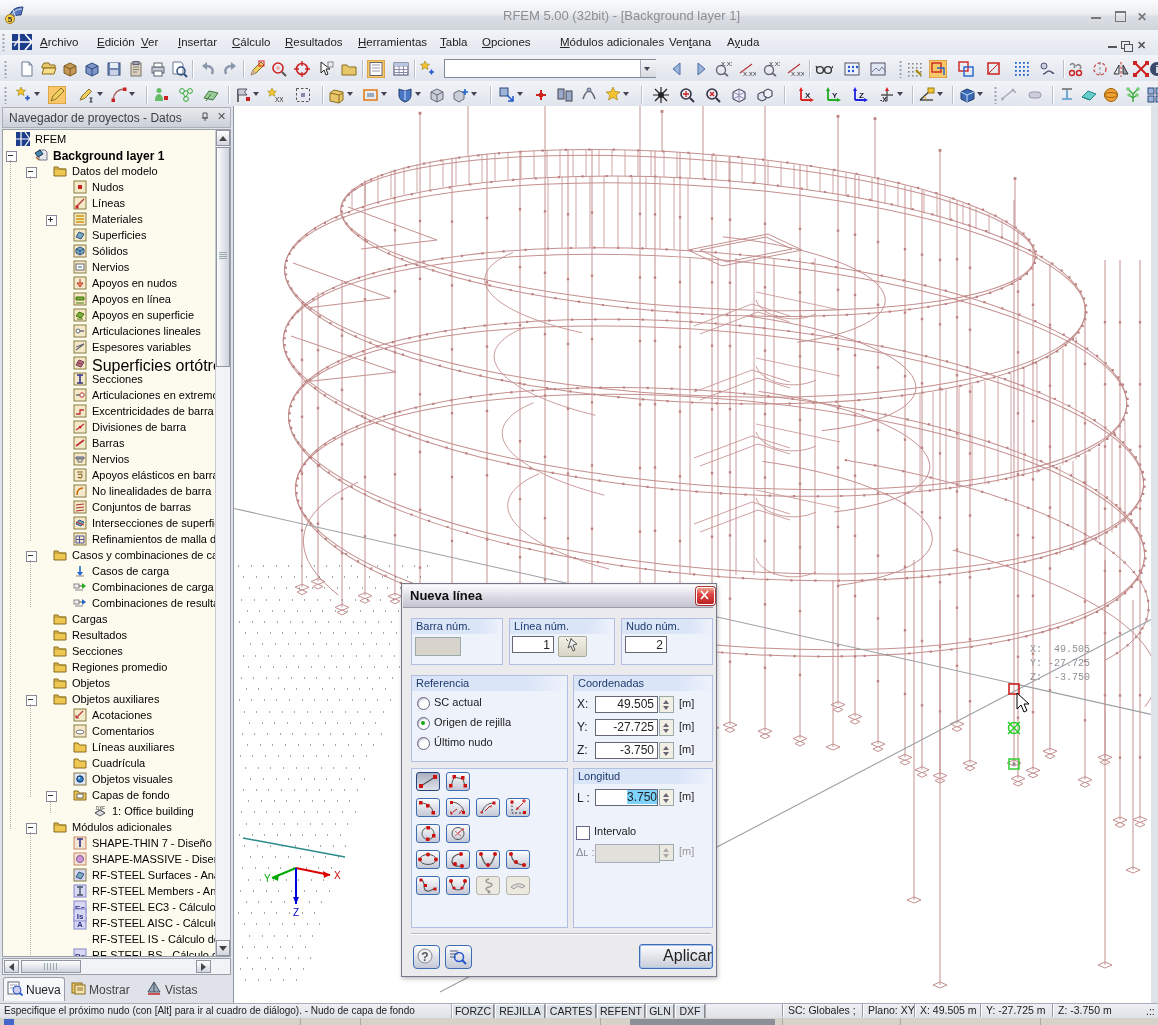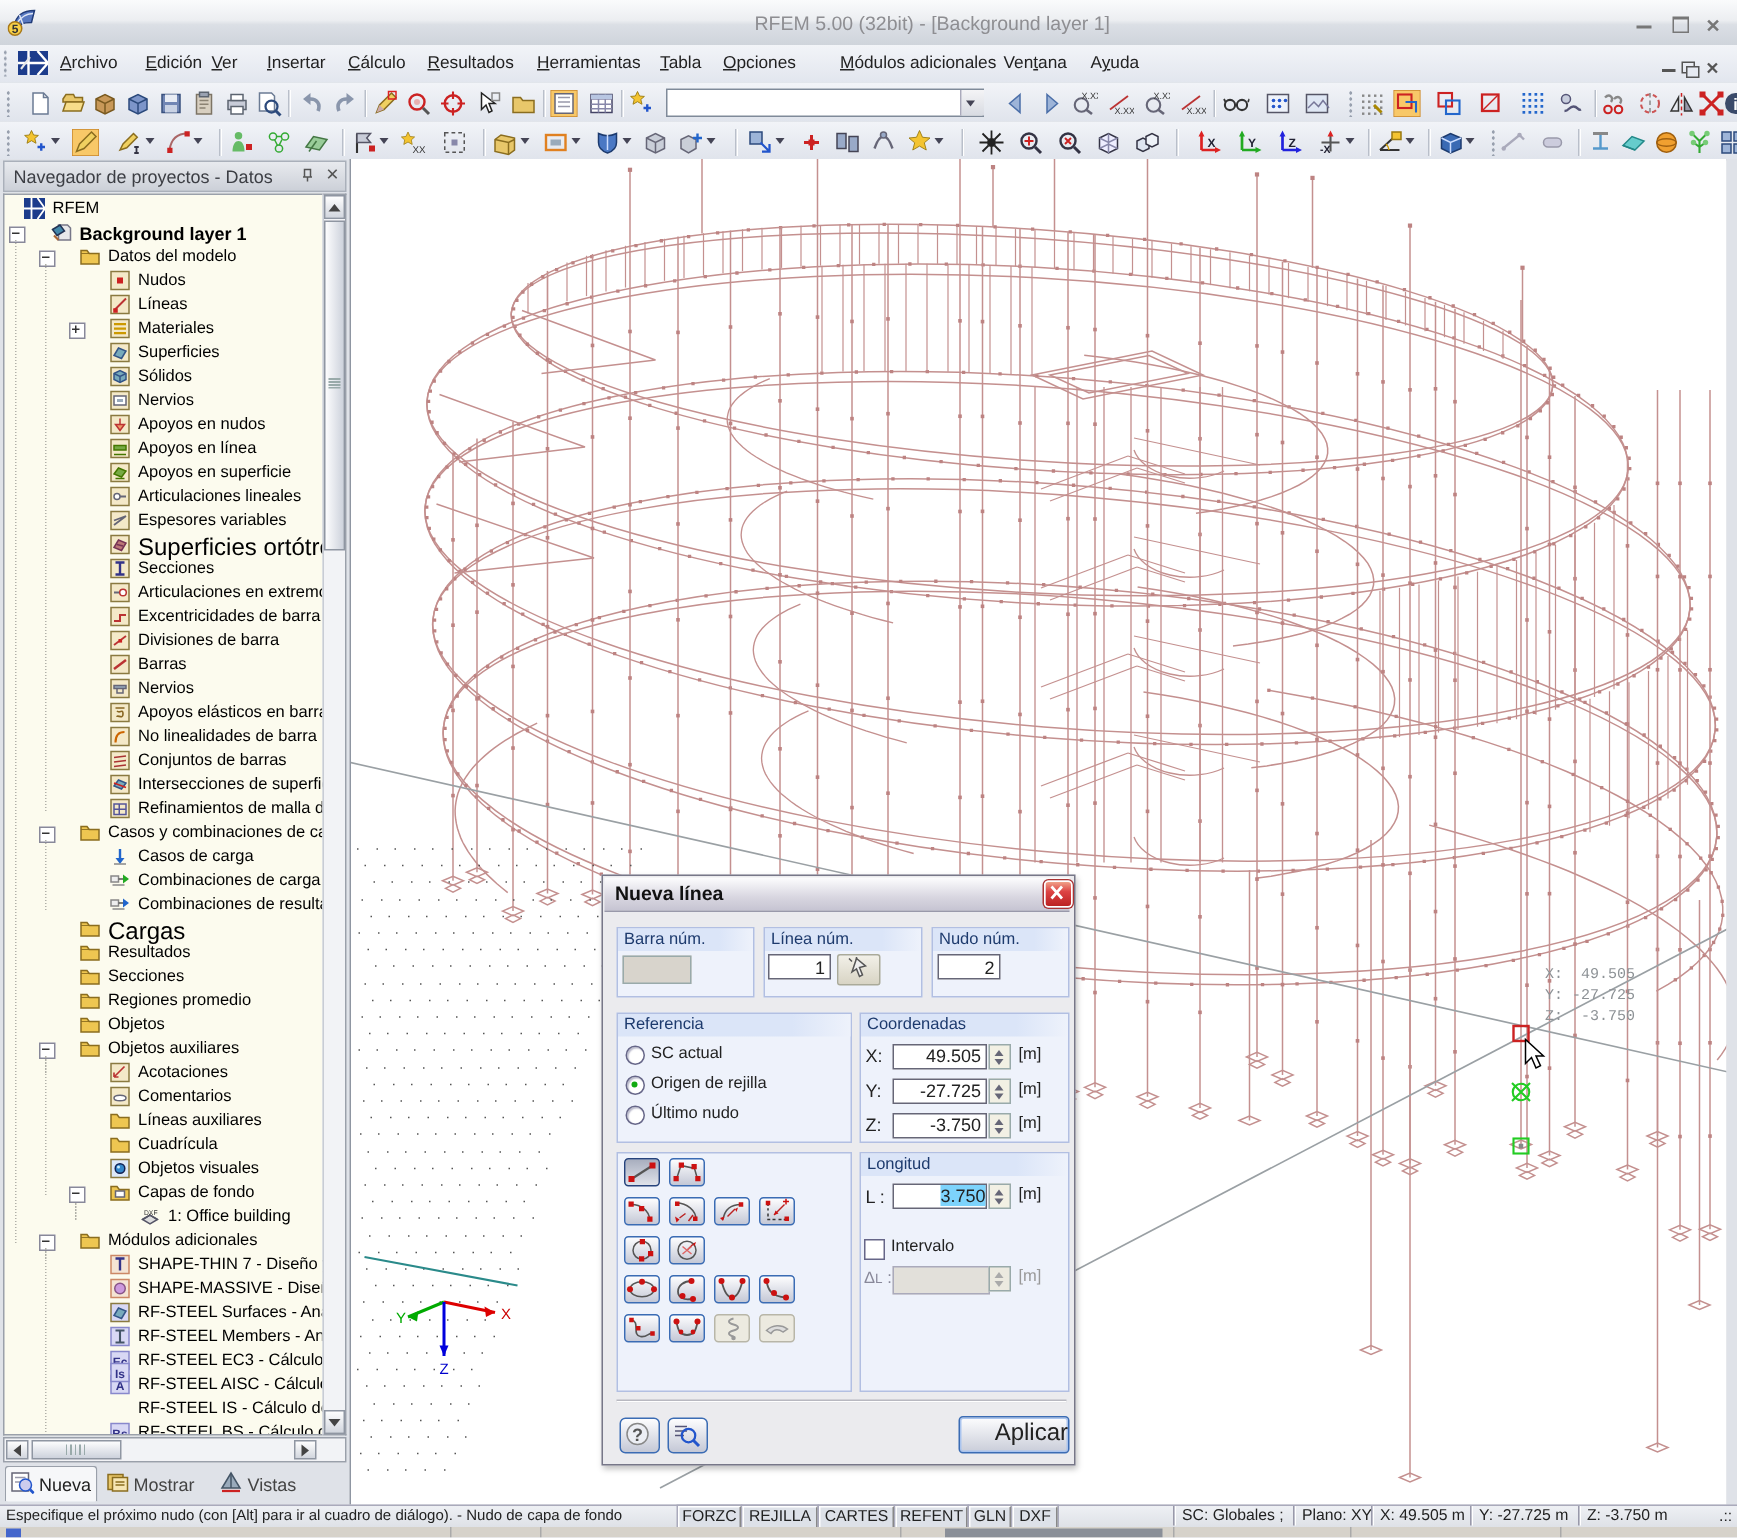--- a/index.html
+++ b/index.html
@@ -658,21 +658,21 @@
             <rect x="1" y="4" width="5" height="4" fill="#eee" stroke="#888"></rect>
             <path d="M6 6h3" stroke="#555"></path>
             <path d="M9 3v6l4-3z" fill="#26c"></path>
             <path d="M2 10h8" stroke="#888"></path>
           </svg></div>
         <div style="position:absolute;left:89px;top:467px;font-size:11px;font-weight:normal;color:#000;white-space:nowrap">Combinaciones de resultad</div>
         <div style="position:absolute;left:50px;top:482px;width:14px;height:14px"><svg width="14" height="14" viewBox="0 0 14 14" style="">
             <path d="M1 3h4l1.5 2H13v7H1z" fill="#eec651" stroke="#8a6d1f"></path>
             <path d="M1 5h12" stroke="#8a6d1f" stroke-width=".6"></path>
           </svg></div>
-        <div style="position:absolute;left:69px;top:483px;font-size:16px;font-weight:normal;color:#000;white-space:nowrap">Cargas</div>
+        <div style="position:absolute;left:69px;top:483px;font-size:11px;font-weight:normal;color:#000;white-space:nowrap">Cargas</div>
         <div style="position:absolute;left:50px;top:498px;width:14px;height:14px"><svg width="14" height="14" viewBox="0 0 14 14" style="">
             <path d="M1 3h4l1.5 2H13v7H1z" fill="#eec651" stroke="#8a6d1f"></path>
             <path d="M1 5h12" stroke="#8a6d1f" stroke-width=".6"></path>
           </svg></div>
         <div style="position:absolute;left:69px;top:499px;font-size:11px;font-weight:normal;color:#000;white-space:nowrap">Resultados</div>
         <div style="position:absolute;left:50px;top:514px;width:14px;height:14px"><svg width="14" height="14" viewBox="0 0 14 14" style="">
             <path d="M1 3h4l1.5 2H13v7H1z" fill="#eec651" stroke="#8a6d1f"></path>
             <path d="M1 5h12" stroke="#8a6d1f" stroke-width=".6"></path>
           </svg></div>
         <div style="position:absolute;left:69px;top:515px;font-size:11px;font-weight:normal;color:#000;white-space:nowrap">Secciones</div>

